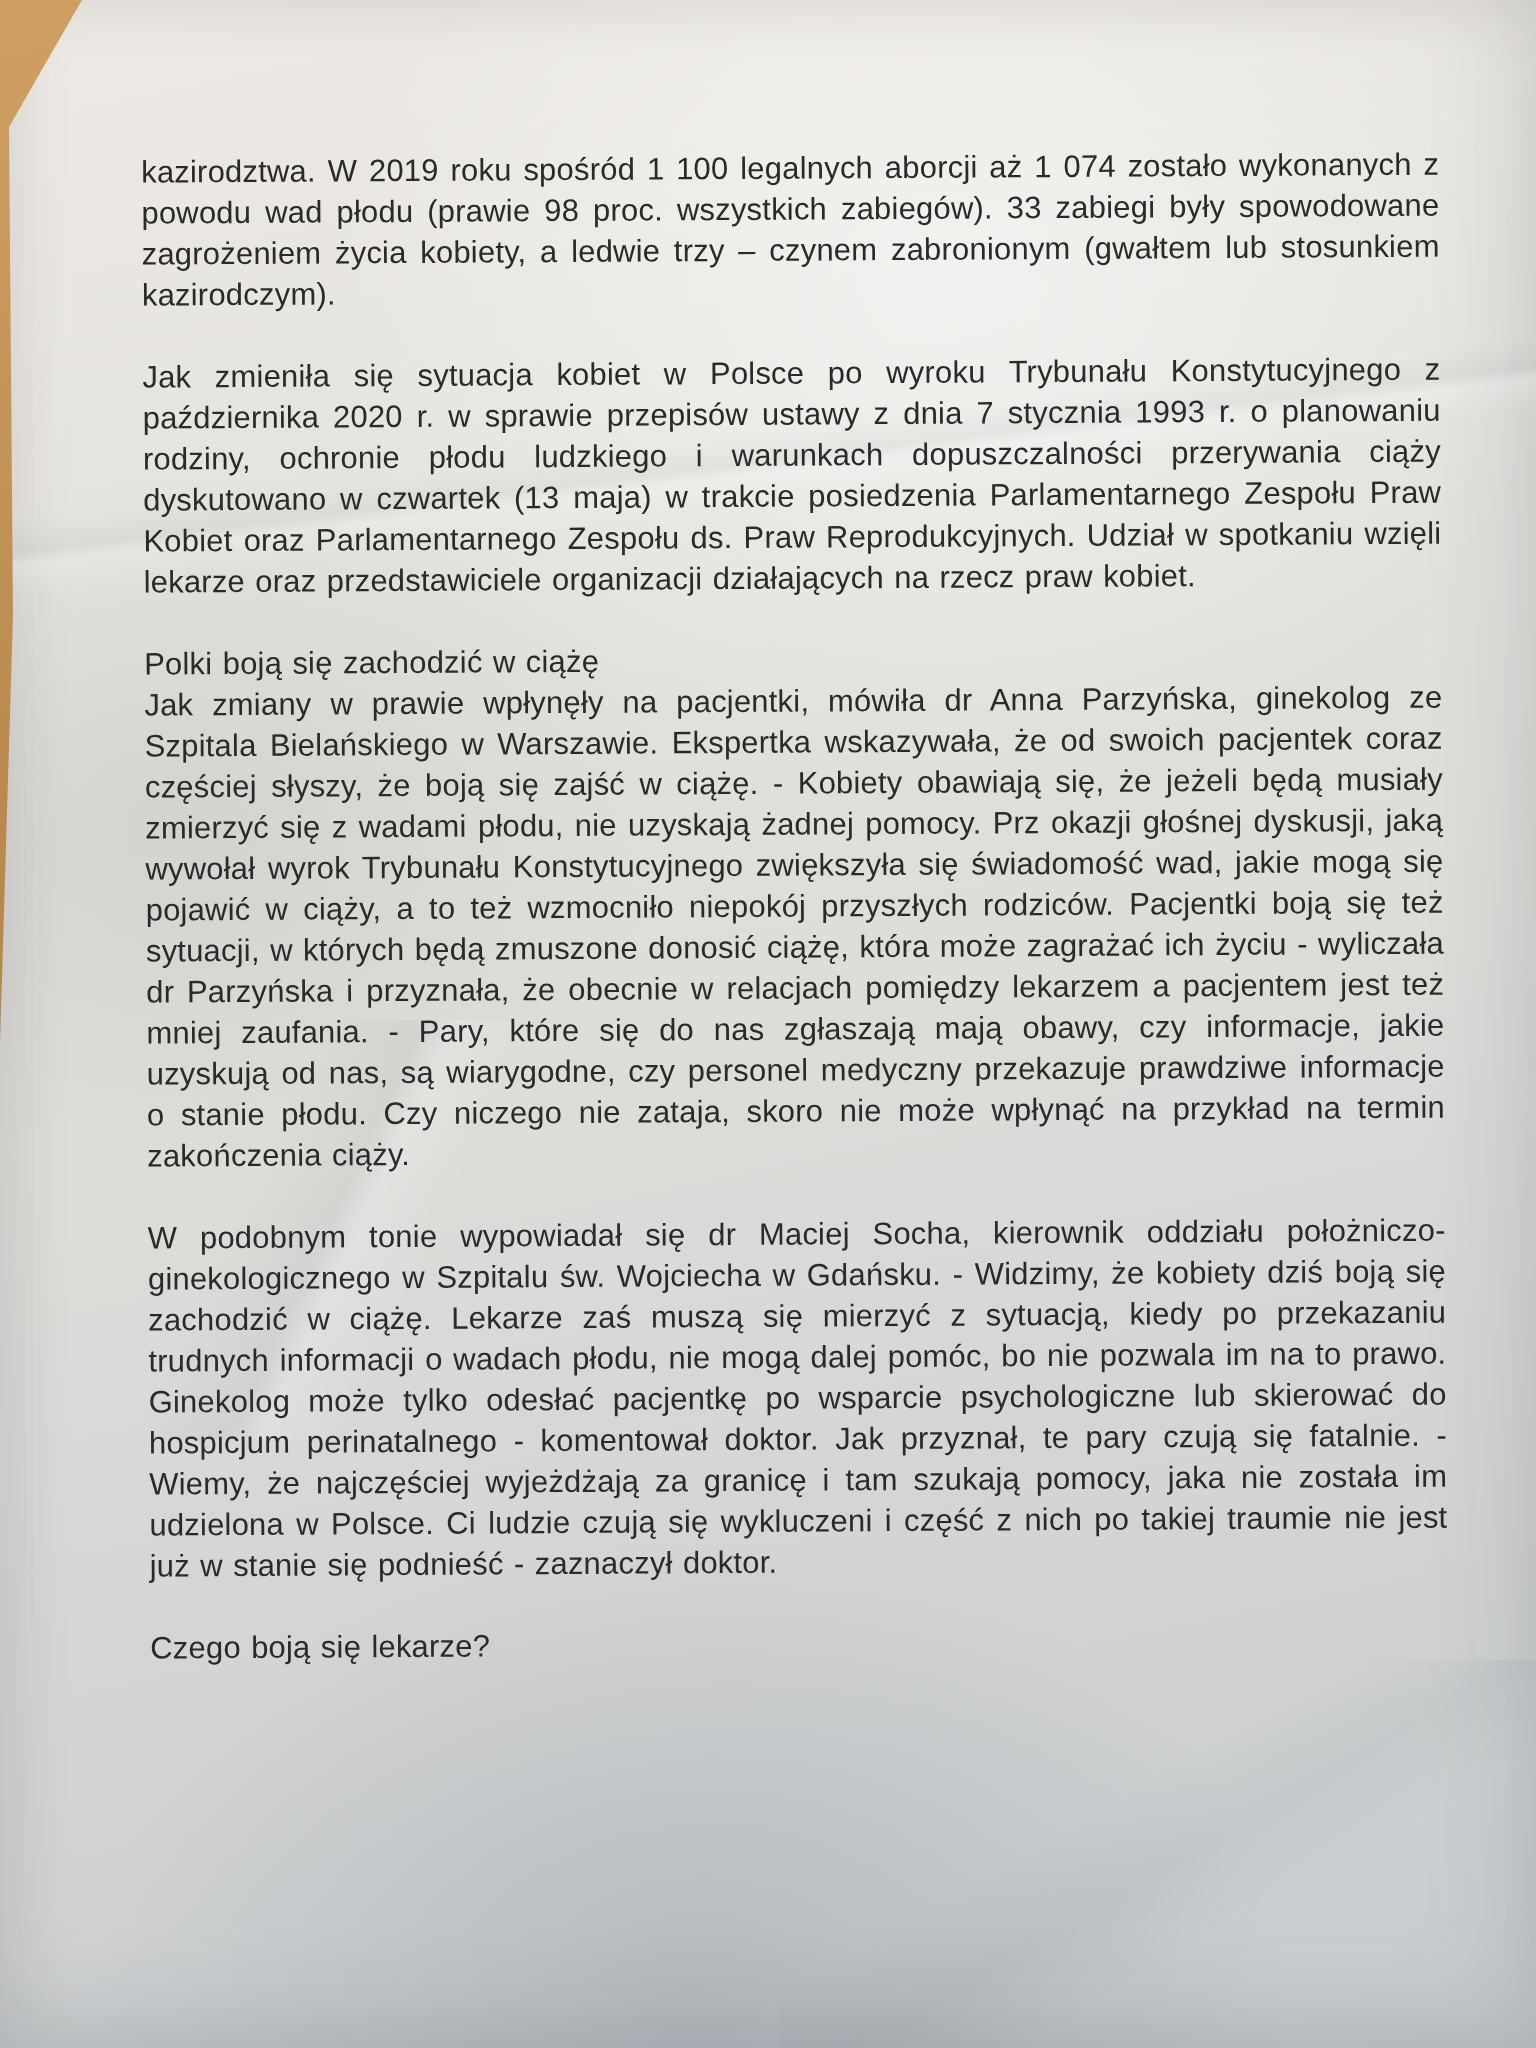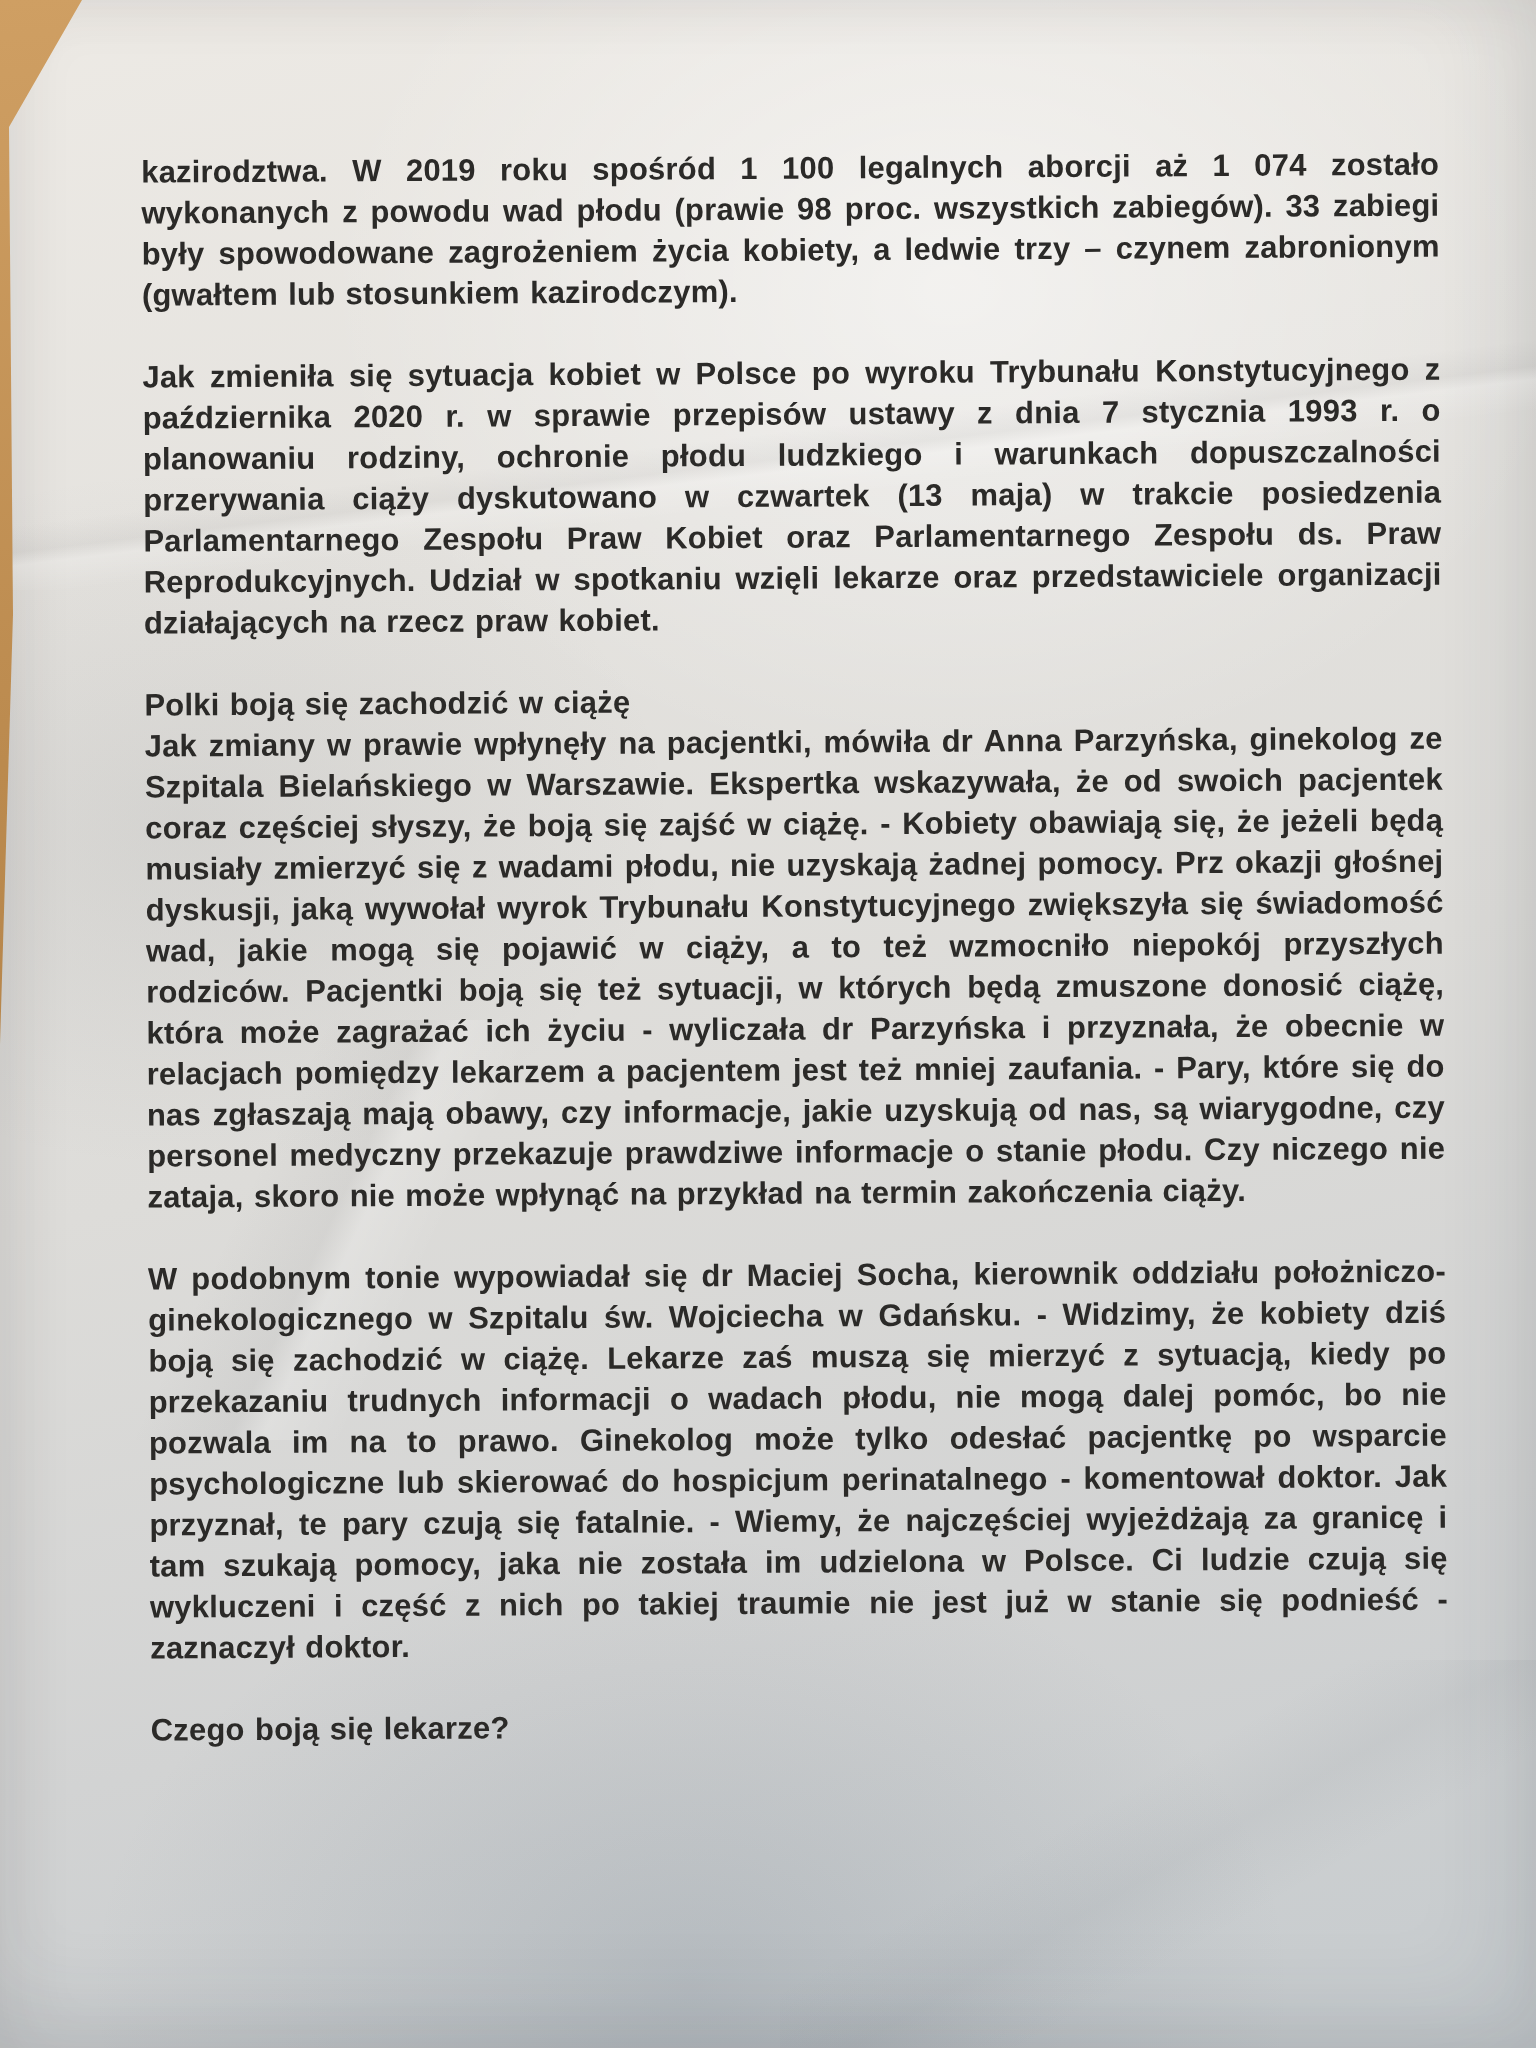--- a/index.html
+++ b/index.html
@@ -18,21 +18,20 @@
   .paper{
     position:absolute;
     inset:0;
     clip-path:polygon(82px 0, 100% 0, 100% 100%, 0 100%, 0 51%, 13px 30%, 9px 6.2%);
     background:
       radial-gradient(900px 700px at 62% 14%, rgba(255,255,255,0.50), rgba(255,255,255,0) 70%),
       radial-gradient(700px 500px at 12% 40%, rgba(90,95,100,0.10), rgba(90,95,100,0) 70%),
       radial-gradient(800px 600px at 45% 97%, rgba(100,115,130,0.22), rgba(100,115,130,0) 75%),
       linear-gradient(168deg,#edeae5 0%,#e4e2de 28%,#dddcd9 52%,#d2d3d3 76%,#c6cbce 100%);
     box-shadow:inset -28px -36px 90px rgba(40,45,55,0.10), inset 18px 6px 60px rgba(60,55,45,0.08);
-    font-weight:bold;
   }
   
   .crease{position:absolute;pointer-events:none;}
   .crease.c1{left:0;top:330px;width:100%;height:260px;
     background:linear-gradient(173deg,rgba(0,0,0,0) 44%,rgba(70,70,75,0.05) 50%,rgba(255,255,255,0.20) 53%,rgba(0,0,0,0) 60%);}
   .crease.c2{left:0;top:1020px;width:620px;height:420px;
     background:linear-gradient(115deg,rgba(0,0,0,0) 40%,rgba(70,70,75,0.05) 52%,rgba(255,255,255,0.18) 56%,rgba(0,0,0,0) 66%);}
   .crease.c3{left:780px;top:1660px;width:756px;height:388px;
     background:linear-gradient(150deg,rgba(0,0,0,0) 40%,rgba(80,90,100,0.06) 52%,rgba(0,0,0,0) 64%);}
   

